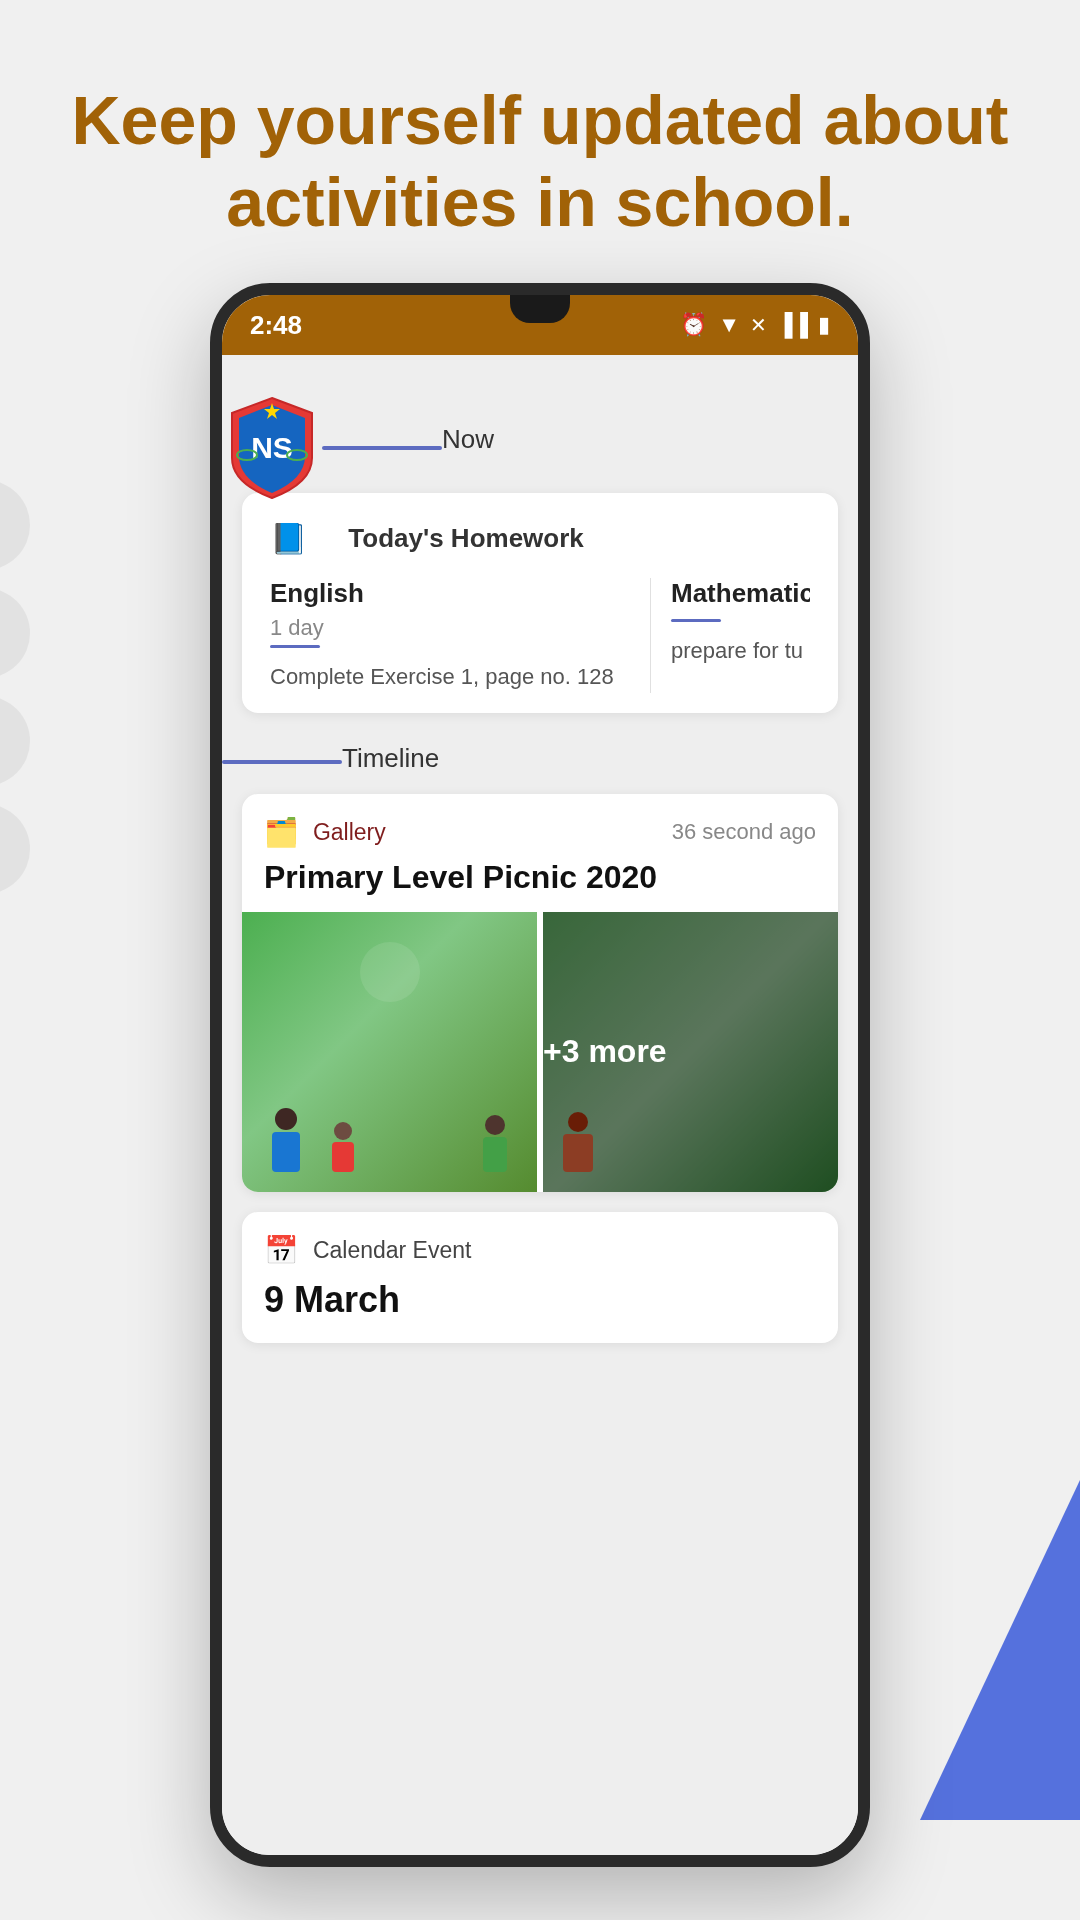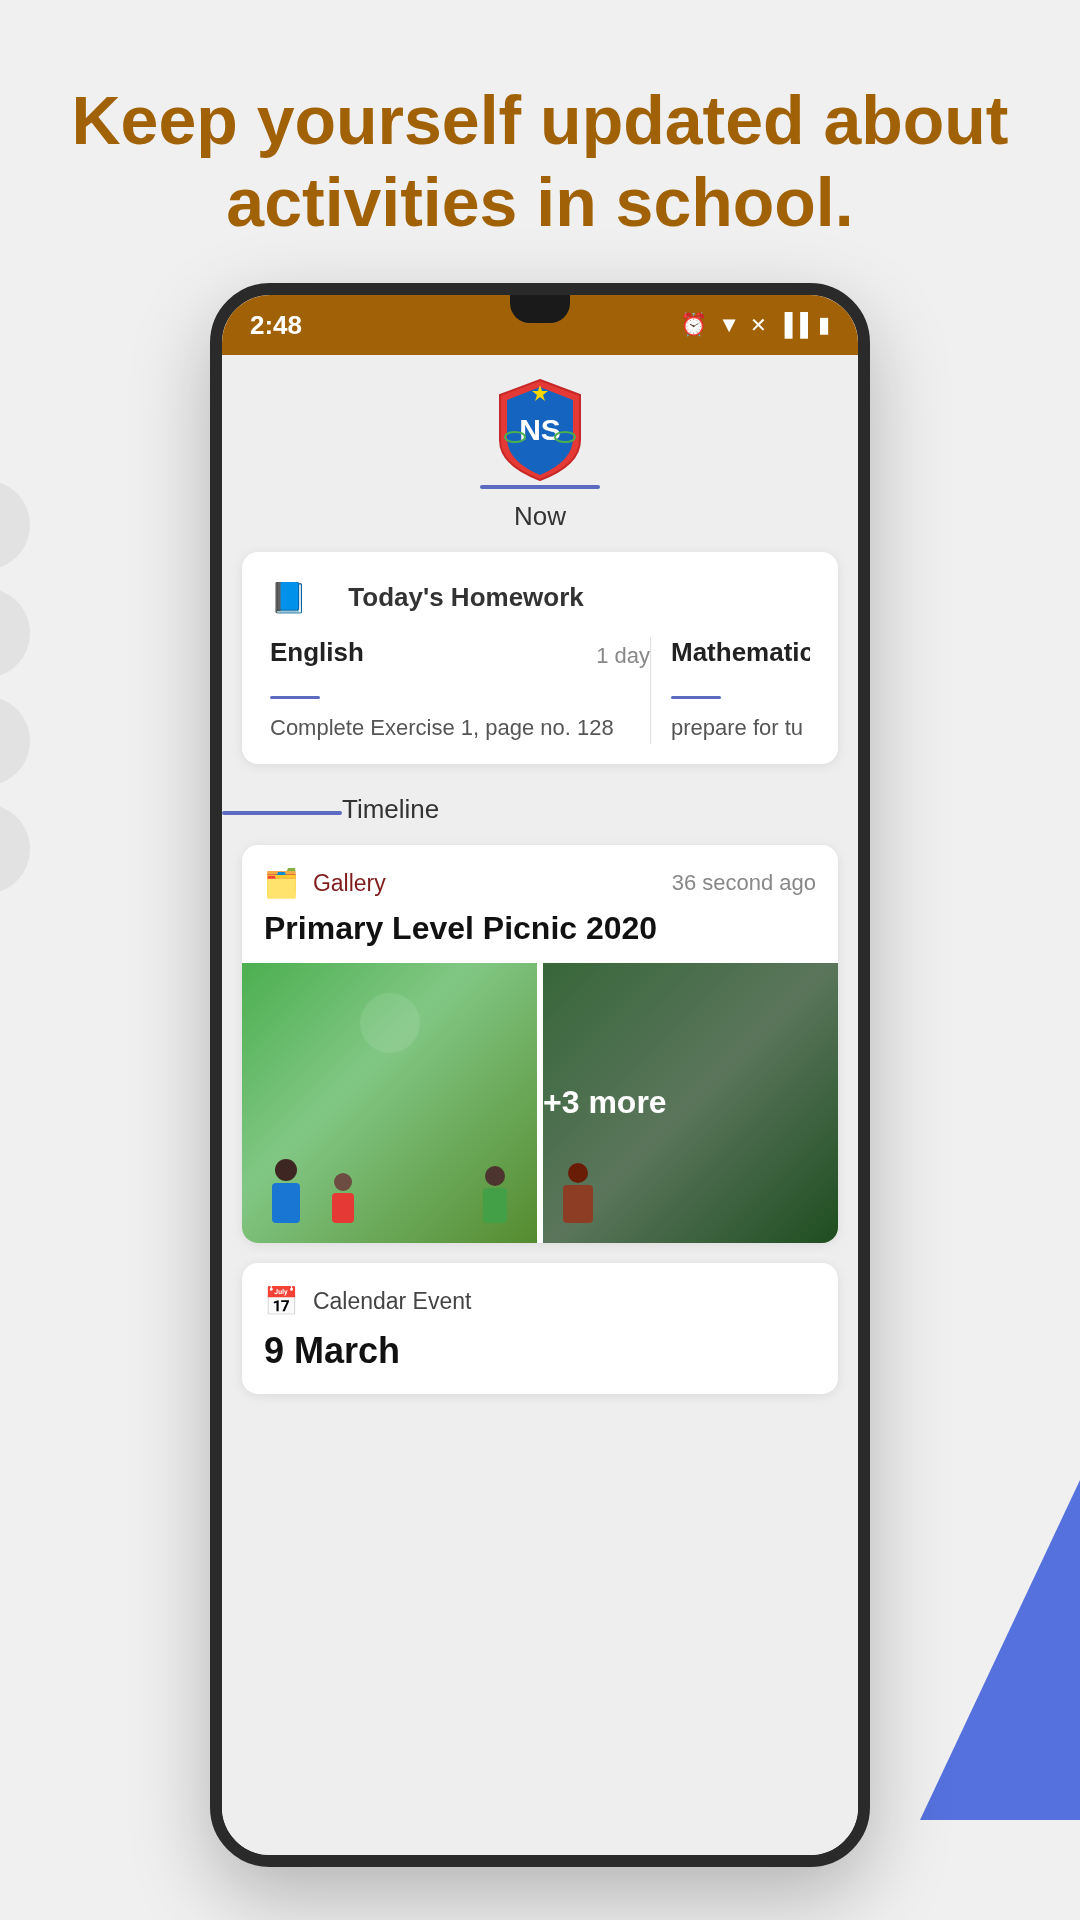--- a/index.html
+++ b/index.html
@@ -107,23 +107,23 @@
     
     .app-content {
       background: #eeeeee;
       min-height: 1500px;
     }
 
     
     .logo-section {
       background: #eeeeee;
       display: flex;
-      flex-direction: column;
-      align-items: center;
-      padding: 20px 0 0 0;
+      flex-direction: row;
+      align-items: center;
+      padding: 38px 0 0 0;
     }
     .school-logo {
       width: 100px;
       height: 100px;
       position: relative;
     }
     .logo-shield {
       width: 100px;
       height: 110px;
     }
@@ -198,22 +198,23 @@
       text-align: right;
     }
     .hw-task {
       font-size: 22px;
       color: #555;
       line-height: 1.4;
     }
     .hw-row-top {
       display: flex;
       justify-content: space-between;
-      align-items: center;
-      margin-bottom: 22px;
+      align-items: flex-start;
+      margin-bottom: 4px;
+      flex-direction: column;
     }
 
     
     .timeline-section {
       display: flex;
       flex-direction: row;
       align-items: center;
       padding: 10px 0 0 0;
       background: #eeeeee;
     }

